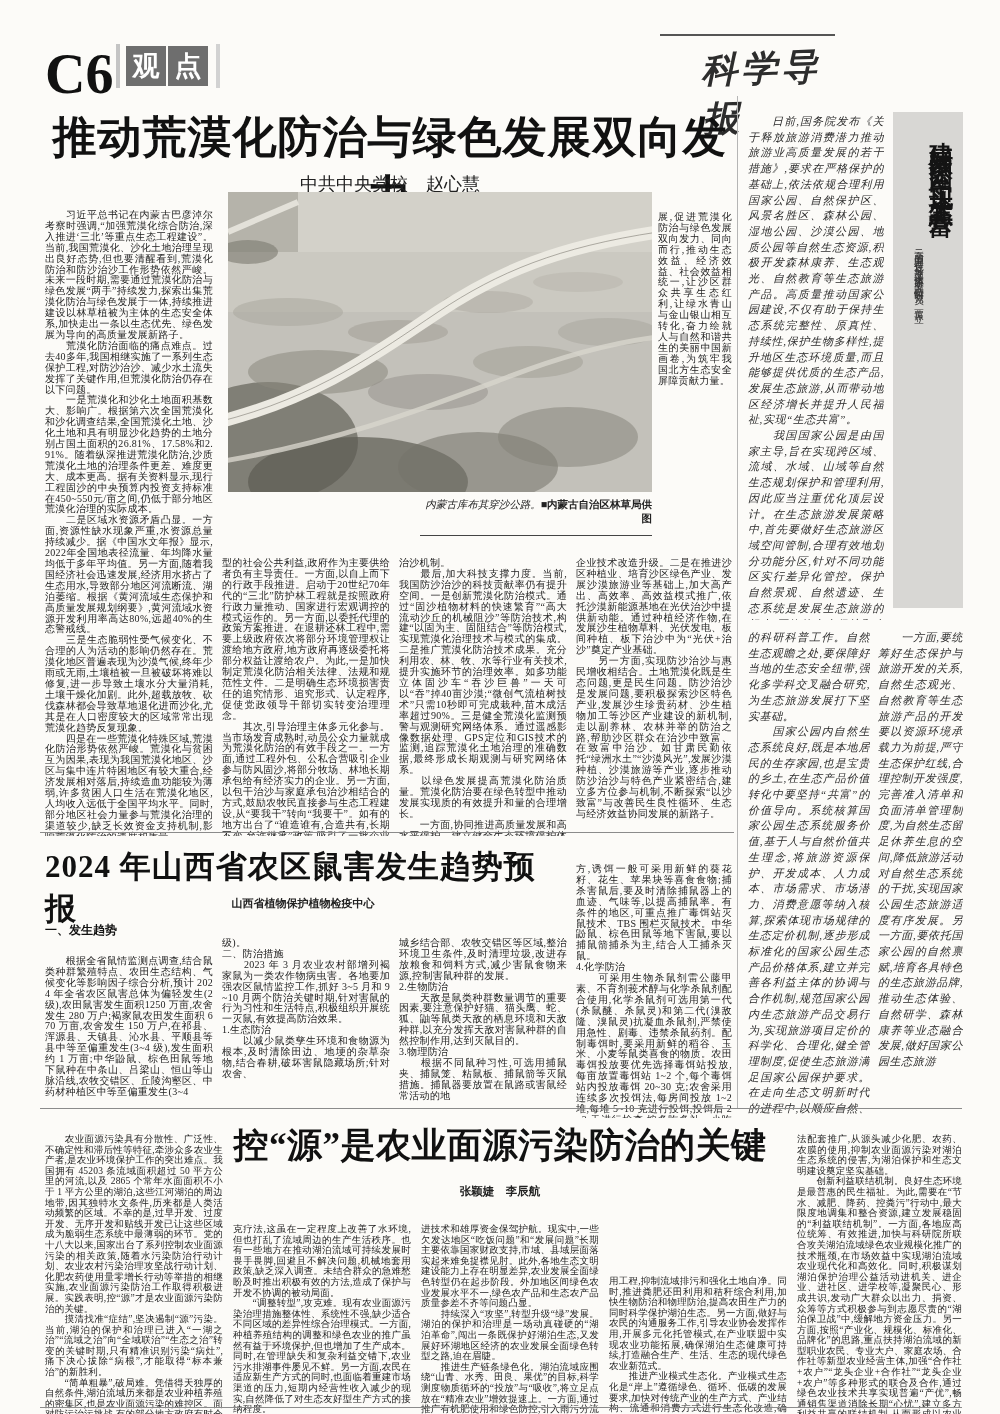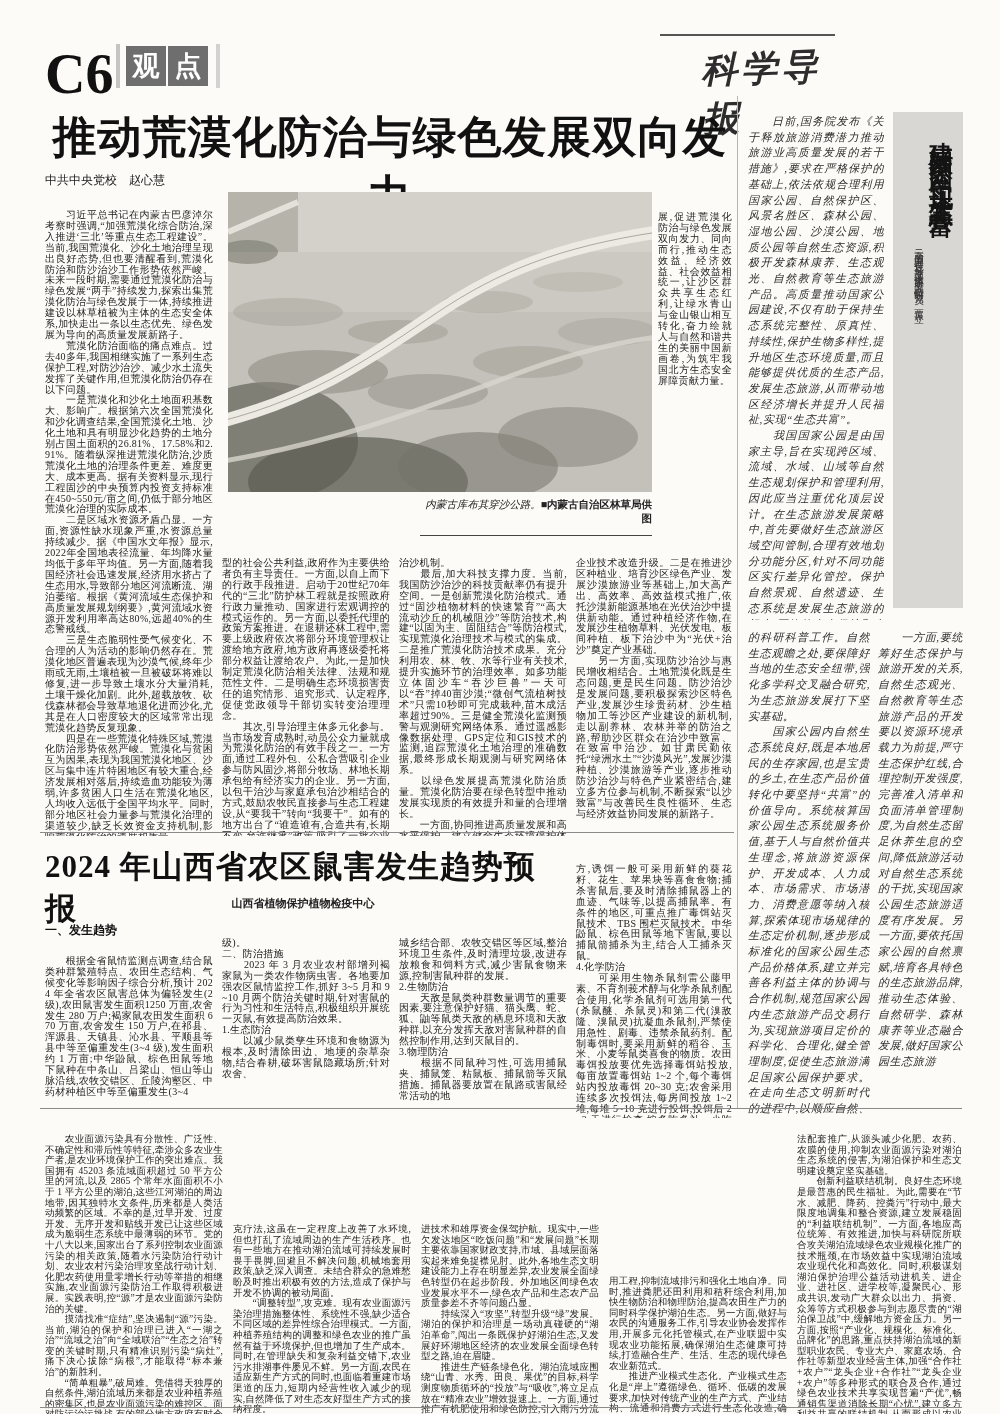--- a/index.html
+++ b/index.html
@@ -33,21 +33,21 @@
   <div class="abs" style="left:116px;top:44px;width:4px;height:44px;background:#c4c4c4;"></div>
   <div class="abs" style="left:126px;top:46px;">
     <span class="badge-sq">观</span><span class="badge-sq">点</span>
   </div>
   <div class="abs" style="left:216px;top:44px;width:4px;height:44px;background:#d2d2d2;"></div>
 
   <div class="abs" style="left:660px;top:34px;width:175px;height:2px;background:#555;"></div>
   <div class="abs" style="left:702px;top:44px;width:145px;font-size:36px;font-weight:bold;font-style:italic;letter-spacing:4px;color:#2d2d2d;transform:rotate(-2deg);">科学导报</div>
 
   <div class="abs headline-sans" style="left:45px;top:108px;width:690px;font-size:44px;text-align:center;letter-spacing:1px;">推动荒漠化防治与绿色发展双向发力</div>
-  <div class="abs" style="left:45px;top:172px;width:690px;font-size:12px;color:#222;">中共中央党校　赵心慧</div>
+  <div class="abs" style="left:45px;top:172px;width:690px;text-align:center;font-size:18px;color:#222;">中共中央党校　赵心慧</div>
 
   <div class="abs" style="left:228px;top:192px;width:424px;height:300px;overflow:hidden;">
     <svg width="424" height="300" xmlns="http://www.w3.org/2000/svg">
       <rect x="0" y="0" width="424" height="300" fill="#c3c1ba"></rect>
       <rect x="0" y="0" width="424" height="90" fill="#d3d1c9"></rect>
       <rect x="0" y="60" width="424" height="60" fill="#cbc9c1"></rect>
       <ellipse cx="40" cy="250" rx="90" ry="60" fill="#6a685f" opacity="0.75"></ellipse>
       <ellipse cx="130" cy="290" rx="110" ry="45" fill="#5d5b52" opacity="0.7"></ellipse>
       <ellipse cx="250" cy="275" rx="80" ry="35" fill="#75736a" opacity="0.55"></ellipse>
       <ellipse cx="340" cy="245" rx="70" ry="30" fill="#827f75" opacity="0.5"></ellipse>
@@ -119,20 +119,22 @@
 2.生物防治
 　　天敌是鼠类种群数量调节的重要因素,要注意保护好猫、猫头鹰、蛇、狐、鼬等鼠类天敌的栖息环境和天敌种群,以充分发挥天敌对害鼠种群的自然控制作用,达到灭鼠目的。
 3.物理防治
 　　根据不同鼠种习性,可选用捕鼠夹、捕鼠笼、粘鼠板、捕鼠箭等灭鼠措施。捕鼠器要放置在鼠路或害鼠经常活动的地</div>
   <div class="col bodytext" style="left:576px;top:848px;width:156px;height:254px;">方,诱饵一般可采用新鲜的葵花籽、花生、苹果块等喜食食物;捕杀害鼠后,要及时清除捕鼠器上的血迹、气味等,以提高捕鼠率。有条件的地区,可重点推广毒饵站灭鼠技术、TBS 围栏灭鼠技术。中华鼢鼠、棕色田鼠等地下害鼠,要以捕鼠箭捕杀为主,结合人工捕杀灭鼠。
 4.化学防治
 　　可采用生物杀鼠剂雷公藤甲素、不育剂莪术醇与化学杀鼠剂配合使用,化学杀鼠剂可选用第一代(杀鼠醚、杀鼠灵)和第二代(溴敌隆、溴鼠灵)抗凝血杀鼠剂,严禁使用急性、剧毒、违禁杀鼠药剂。配制毒饵时,要采用新鲜的稻谷、玉米、小麦等鼠类喜食的物质。农田毒饵投放要优先选择毒饵站投放,每亩放置毒饵站 1~2 个,每个毒饵站内投放毒饵 20~30 克;农舍采用连续多次投饵法,每房间投放 1~2 堆,每堆 5~10 克进行投饵,投饵后 2~3 天进行检查,按多吃多补、少吃少补、不吃不补的原则补充饵料。</div>
 
   <div class="rule" style="left:40px;top:1108px;width:922px;height:1px;"></div>
 
+  <div class="abs headline-serif" style="left:230px;top:1122px;width:540px;font-size:35px;text-align:center;letter-spacing:0.5px;">控“源”是农业面源污染防治的关键</div>
+  <div class="abs" style="left:230px;top:1184px;width:540px;text-align:center;font-family:'Liberation Sans','DejaVu Sans',sans-serif;font-weight:bold;font-size:11.5px;color:#222;">张颖婕　李辰航</div>
 
   <div class="col smalltext" style="left:45px;top:1118px;width:178px;height:284px;">　　农业面源污染具有分散性、广泛性、不确定性和滞后性等特征,牵涉众多农业生产者,是农业环境保护工作的突出难点。我国拥有 45203 条流域面积超过 50 平方公里的河流,以及 2865 个常年水面面积不小于 1 平方公里的湖泊,这些江河湖泊的周边地带,因其独特水文条件,历来都是人类活动频繁的区域。不幸的是,过早开发、过度开发、无序开发和贴线开发已让这些区域成为脆弱生态系统中最薄弱的环节。党的十八大以来,国家出台了系列控制农业面源污染的相关政策,随着水污染防治行动计划、农业农村污染治理攻坚战行动计划、化肥农药使用量零增长行动等举措的相继实施,农业面源污染防治工作取得积极进展。实践表明,控“源”才是农业面源污染防治的关键。
 　　摸清找准“症结”,坚决遏制“源”污染。当前,湖泊的保护和治理已进入“一湖之治”“流域之治”向“全域联治”“生态之治”转变的关键时期,只有精准识别污染“病灶”,痛下决心拔除“病根”,才能取得“标本兼治”的新胜利。
 　　“简单粗暴”,破局难。凭借得天独厚的自然条件,湖泊流域历来都是农业种植养殖的密集区,也是农业面源污染的难控区。面对防污治污挑战,有的部分地方政府有时会采取简单化的措施,例如粗暴熔断生产建设或直接停耕的体</div>
   <div class="col smalltext" style="left:233px;top:1208px;width:178px;height:194px;">克疗法,这虽在一定程度上改善了水环境,但也打乱了流域周边的生产生活秩序。也有一些地方在推动湖泊流域可持续发展时畏手畏脚,回避且不解决问题,机械地套用政策,缺乏深入调查。未结合群众的急难愁盼及时推出积极有效的方法,造成了保护与开发不协调的被动局面。
 　　“调整转型”,攻克难。现有农业面源污染治理措施整体性、系统性不强,缺少适合不同区域的差异性综合治理模式。一方面,种植养殖结构的调整和绿色农业的推广虽然有益于环境保护,但也增加了生产成本。同时,在管理缺失和复杂利益交错下,农业污水排湖事件屡见不鲜。另一方面,农民在适应新生产方式的同时,也面临着重建市场渠道的压力,短期内经营性收入减少的现实,自然降低了对生态友好型生产方式的接纳程度。
 　　“缺粮少药”,保障难。用农业生产方式的绿色转型协调经济发展和湖泊保护,离不开先</div>
   <div class="col smalltext" style="left:421px;top:1208px;width:178px;height:194px;">进技术和雄厚资金保驾护航。现实中,一些欠发达地区“吃饭问题”和“发展问题”长期主要依靠国家财政支持,市域、县域层面落实起来难免捉襟见肘。此外,各地生态文明建设能力上存在明显差异,农业发展全面绿色转型仍在起步阶段。外加地区间绿色农业发展水平不一,绿色农产品和生态农产品质量参差不齐等问题凸显。
 　　持续深入“攻坚”,转型升级“绿”发展。湖泊的保护和治理是一场动真碰硬的“湖泊革命”,闯出一条既保护好湖泊生态,又发展好环湖地区经济的农业发展全面绿色转型之路,迫在眉睫。
 　　推进生产链条绿色化。湖泊流域应围绕“山青、水秀、田良、果优”的目标,科学测度物质循环的“投放”与“吸收”,将立足点放在“精准农业”增效提速上。一方面,通过推广有机肥使用和绿色防控,引入雨污分流和废水循环利</div>

